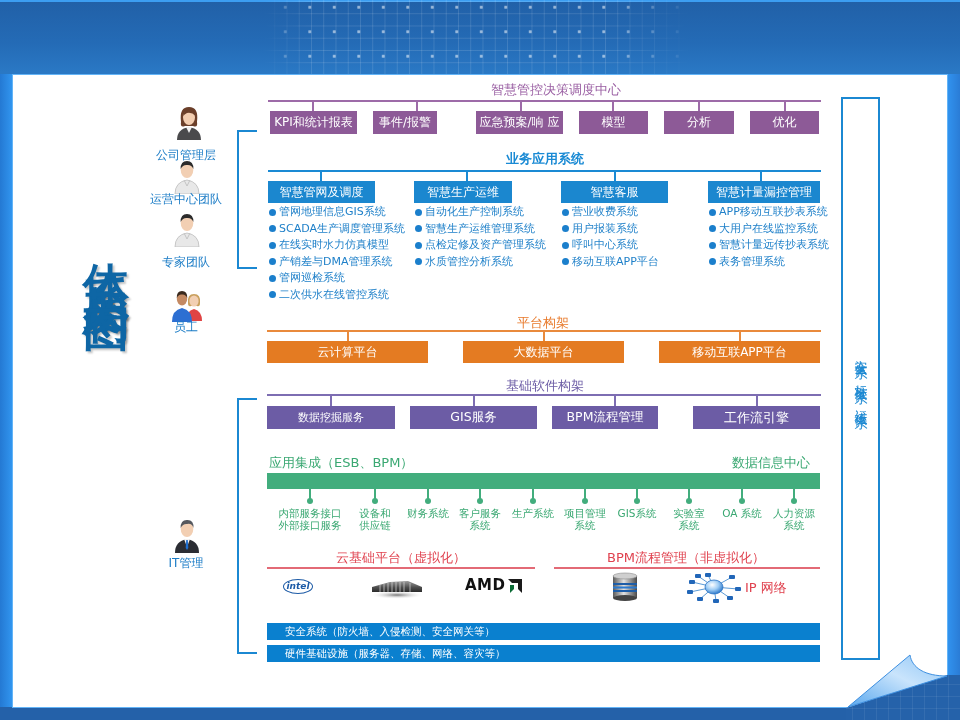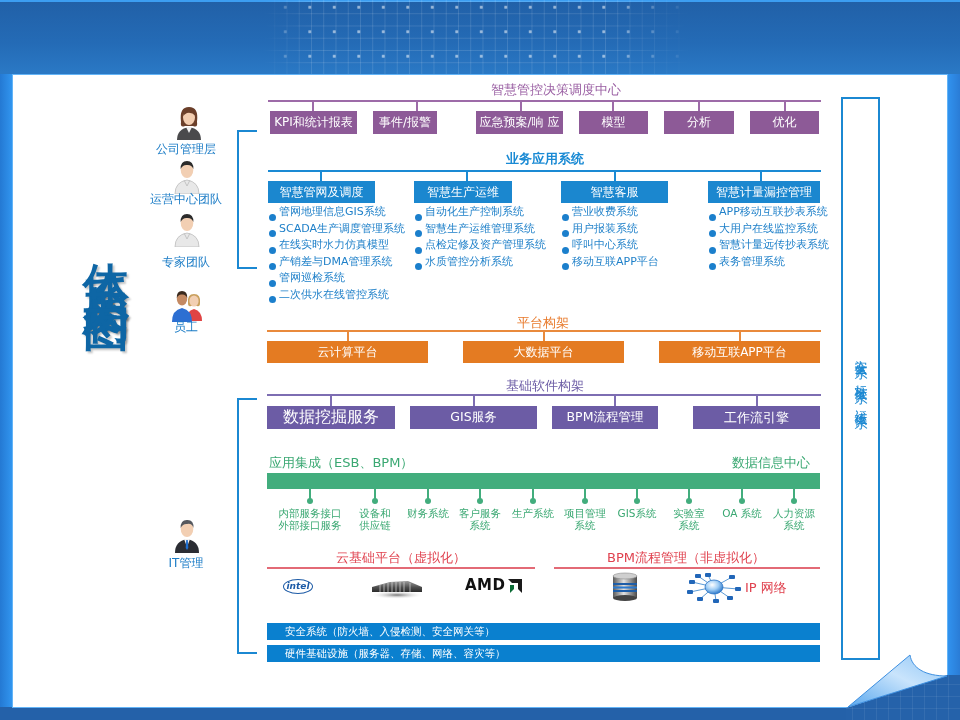--- a/index.html
+++ b/index.html
@@ -31,21 +31,21 @@
 .role-icon{position:absolute;width:30px;height:36px}
 .role-label{position:absolute;width:100px;text-align:center;font-size:12px;line-height:14px;color:#1b7cc6;white-space:nowrap}
 .bracket{position:absolute;border:2px solid #1b88d2;border-right:none;width:20px}
 
 .sec-title{position:absolute;width:200px;text-align:center;font-size:13px;line-height:15px;white-space:nowrap}
 .hline{position:absolute;height:2px}
 .vline{position:absolute;width:2px}
 .box{position:absolute;display:flex;align-items:center;justify-content:center;color:#fff;font-size:12px;white-space:nowrap}
 
 .bullets{position:absolute;list-style:none;font-size:11px;line-height:16.5px;color:#1f80c9;white-space:nowrap}
-.bullets li{display:flex;align-items:flex-end}
+.bullets li{display:flex;align-items:center}
 .bullet-dot{display:inline-block;width:7px;height:7px;border-radius:50%;background:#1b7fcc;margin-right:3px;flex:none}
 
 .int-item{position:absolute;top:489px;width:72px;text-align:center}
 .int-conn{width:2px;height:11px;background:#42ad7d;margin:0 auto}
 .int-dot{width:6px;height:6px;border-radius:50%;background:#42ad7d;margin:-2px auto 0}
 .int-text{font-size:10.5px;line-height:11.5px;color:#3aa872;margin-top:4px;white-space:nowrap}
 
 .fbar{position:absolute;left:267px;width:553px;height:17px;background:#0a80cf;color:#fff;font-size:10.5px;line-height:17px;padding-left:18px;white-space:nowrap}
 
 .std-box{left:841px;top:97px;width:39px;height:563px;border:2px solid #1b88d2;display:flex;align-items:center;justify-content:center}
@@ -73,21 +73,21 @@
   <div class="abs side-title">体系架构图</div>
 
   <div>
     <svg class="role-icon" style="left:174px;top:104px" viewBox="0 0 30 36">
       <path d="M7 18 Q5 3 15 3 Q25 3 23 18 Q24 24 19 22 L11 22 Q6 24 7 18Z" fill="#6b3f2a"></path>
       <path d="M3 36 Q3 25 15 23 Q27 25 27 36Z" fill="#4a4a4c"></path>
       <path d="M12 23 L15 29 L18 23Z" fill="#f0f0f0"></path>
       <ellipse cx="15" cy="13.5" rx="6" ry="7.5" fill="#f2cdb0"></ellipse>
       <path d="M9 12 Q10 5 15 5 Q21 5 21.5 12 Q18 8 13 9 Q11 10 9 12Z" fill="#6b3f2a"></path>
     </svg>
-    <div class="role-label" style="left:136px;top:142px">公司管理层</div>
+    <div class="role-label" style="left:136px;top:148px">公司管理层</div>
 
     <svg class="role-icon" style="left:172px;top:158px" viewBox="0 0 30 36">
       <path d="M3 36 Q3 24 15 22 Q27 24 27 36Z" fill="#e8e8e8" stroke="#bdbdbd" stroke-width=".8"></path>
       <path d="M12 22 L15 28 L18 22" fill="none" stroke="#c4c4c4" stroke-width="1"></path>
       <ellipse cx="15" cy="12" rx="6.3" ry="8" fill="#f2cfb3"></ellipse>
       <path d="M8.6 11 Q8.5 3 15 3 Q21.5 3 21.4 11 Q19.5 6.5 15 7 Q11 6.5 8.6 11Z" fill="#2b2b2b"></path>
     </svg>
     <div class="role-label" style="left:136px;top:192px">运营中心团队</div>
 
     <svg class="role-icon" style="left:172px;top:211px" viewBox="0 0 30 36">
@@ -244,21 +244,21 @@
     <div class="box" style="left:659px;top:341px;width:161px;height:22px;background:#e47b22">移动互联APP平台</div>
   </div>
 
   <div>
     <div class="sec-title" style="left:445px;top:378px;color:#6c5ca5">基础软件构架</div>
     <div class="hline" style="left:267px;top:394px;width:554px;background:#7d6db2"></div>
     <div class="vline" style="left:330px;top:395px;height:11px;background:#7d6db2"></div>
     <div class="vline" style="left:473px;top:395px;height:11px;background:#7d6db2"></div>
     <div class="vline" style="left:614px;top:395px;height:11px;background:#7d6db2"></div>
     <div class="vline" style="left:756px;top:395px;height:11px;background:#7d6db2"></div>
-    <div class="box" style="left:267px;top:406px;width:128px;height:23px;background:#6c5ca5;font-size:16px">数据挖掘服务</div>
+    <div class="box" style="left:267px;top:406px;width:128px;height:23px;background:#6c5ca5;font-size:11px">数据挖掘服务</div>
     <div class="box" style="left:410px;top:406px;width:127px;height:23px;background:#6c5ca5;font-size:12.5px">GIS服务</div>
     <div class="box" style="left:552px;top:406px;width:106px;height:23px;background:#6c5ca5;font-size:12.5px">BPM流程管理</div>
     <div class="box" style="left:693px;top:406px;width:127px;height:23px;background:#6c5ca5;font-size:13px">工作流引擎</div>
   </div>
 
   <div>
     <div class="abs" style="left:269px;top:455px;font-size:13px;line-height:15px;color:#3aa872;white-space:nowrap">应用集成（ESB、BPM）</div>
     <div class="abs" style="left:690px;top:455px;width:120px;text-align:right;font-size:13px;line-height:15px;color:#3aa872;white-space:nowrap">数据信息中心</div>
     <div class="abs" style="left:267px;top:473px;width:553px;height:16px;background:#42ad7d"></div>
 

